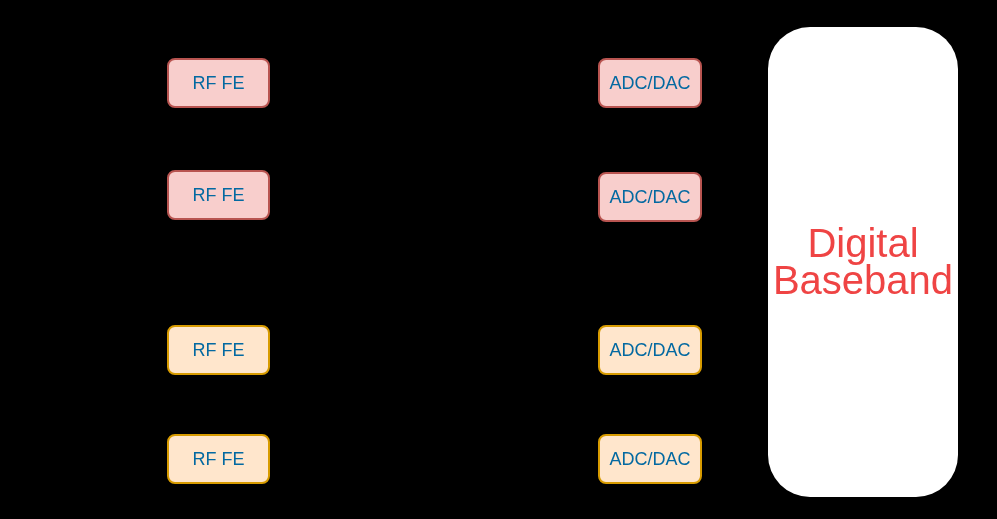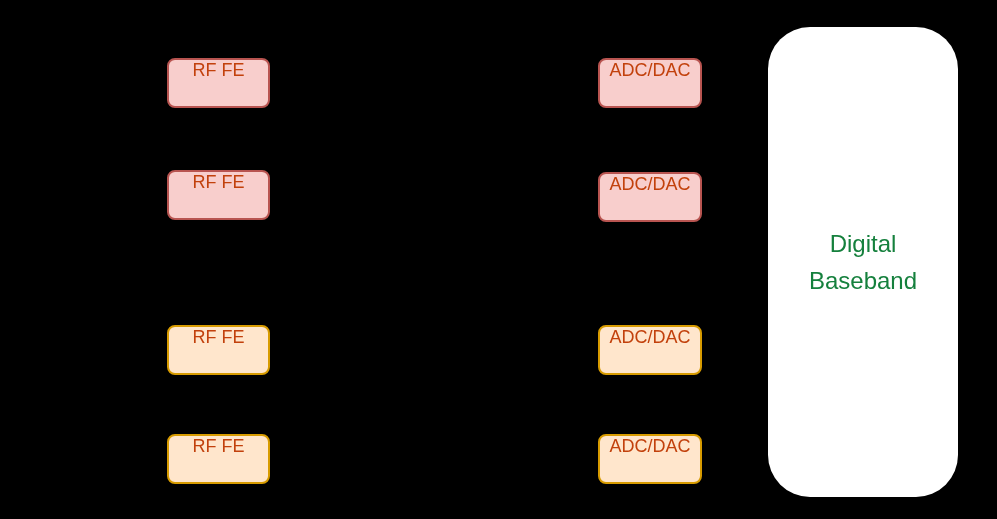--- a/index.html
+++ b/index.html
@@ -14,23 +14,24 @@
     background: #000000;
     overflow: hidden;
     font-family: "Liberation Sans", sans-serif;
   }
   .node {
     position: absolute;
     box-sizing: border-box;
     border-radius: 8px;
     border: 2px solid transparent;
     display: flex;
+    align-items: center;
     justify-content: center;
     font-size: 18px;
-    color: #c2410c;
+    color: #0369a1;
     white-space: nowrap;
   }
   .node.pink {
     background: #F8CECC;
     border-color: #B85450;
   }
   .node.orange {
     background: #FFE6CC;
     border-color: #D79B00;
   }
@@ -41,23 +42,23 @@
     width: 190px;
     height: 470px;
     box-sizing: border-box;
     background: #FFFFFF;
     border-radius: 42px;
     display: flex;
     align-items: center;
     justify-content: center;
   }
   .baseband-label {
-    font-size: 24px;
+    font-size: 40px;
     line-height: 37px;
-    color: #15803d;
+    color: #ef4444;
     text-align: center;
     white-space: pre-line;
   }
   
   .rf-1 { left: 167px; top: 58px;  width: 103px; height: 50px; }
   .rf-2 { left: 167px; top: 170px; width: 103px; height: 50px; }
   .rf-3 { left: 167px; top: 325px; width: 103px; height: 50px; }
   .rf-4 { left: 167px; top: 434px; width: 103px; height: 50px; }
   
   .ad-1 { left: 598px; top: 58px;  width: 104px; height: 50px; }

